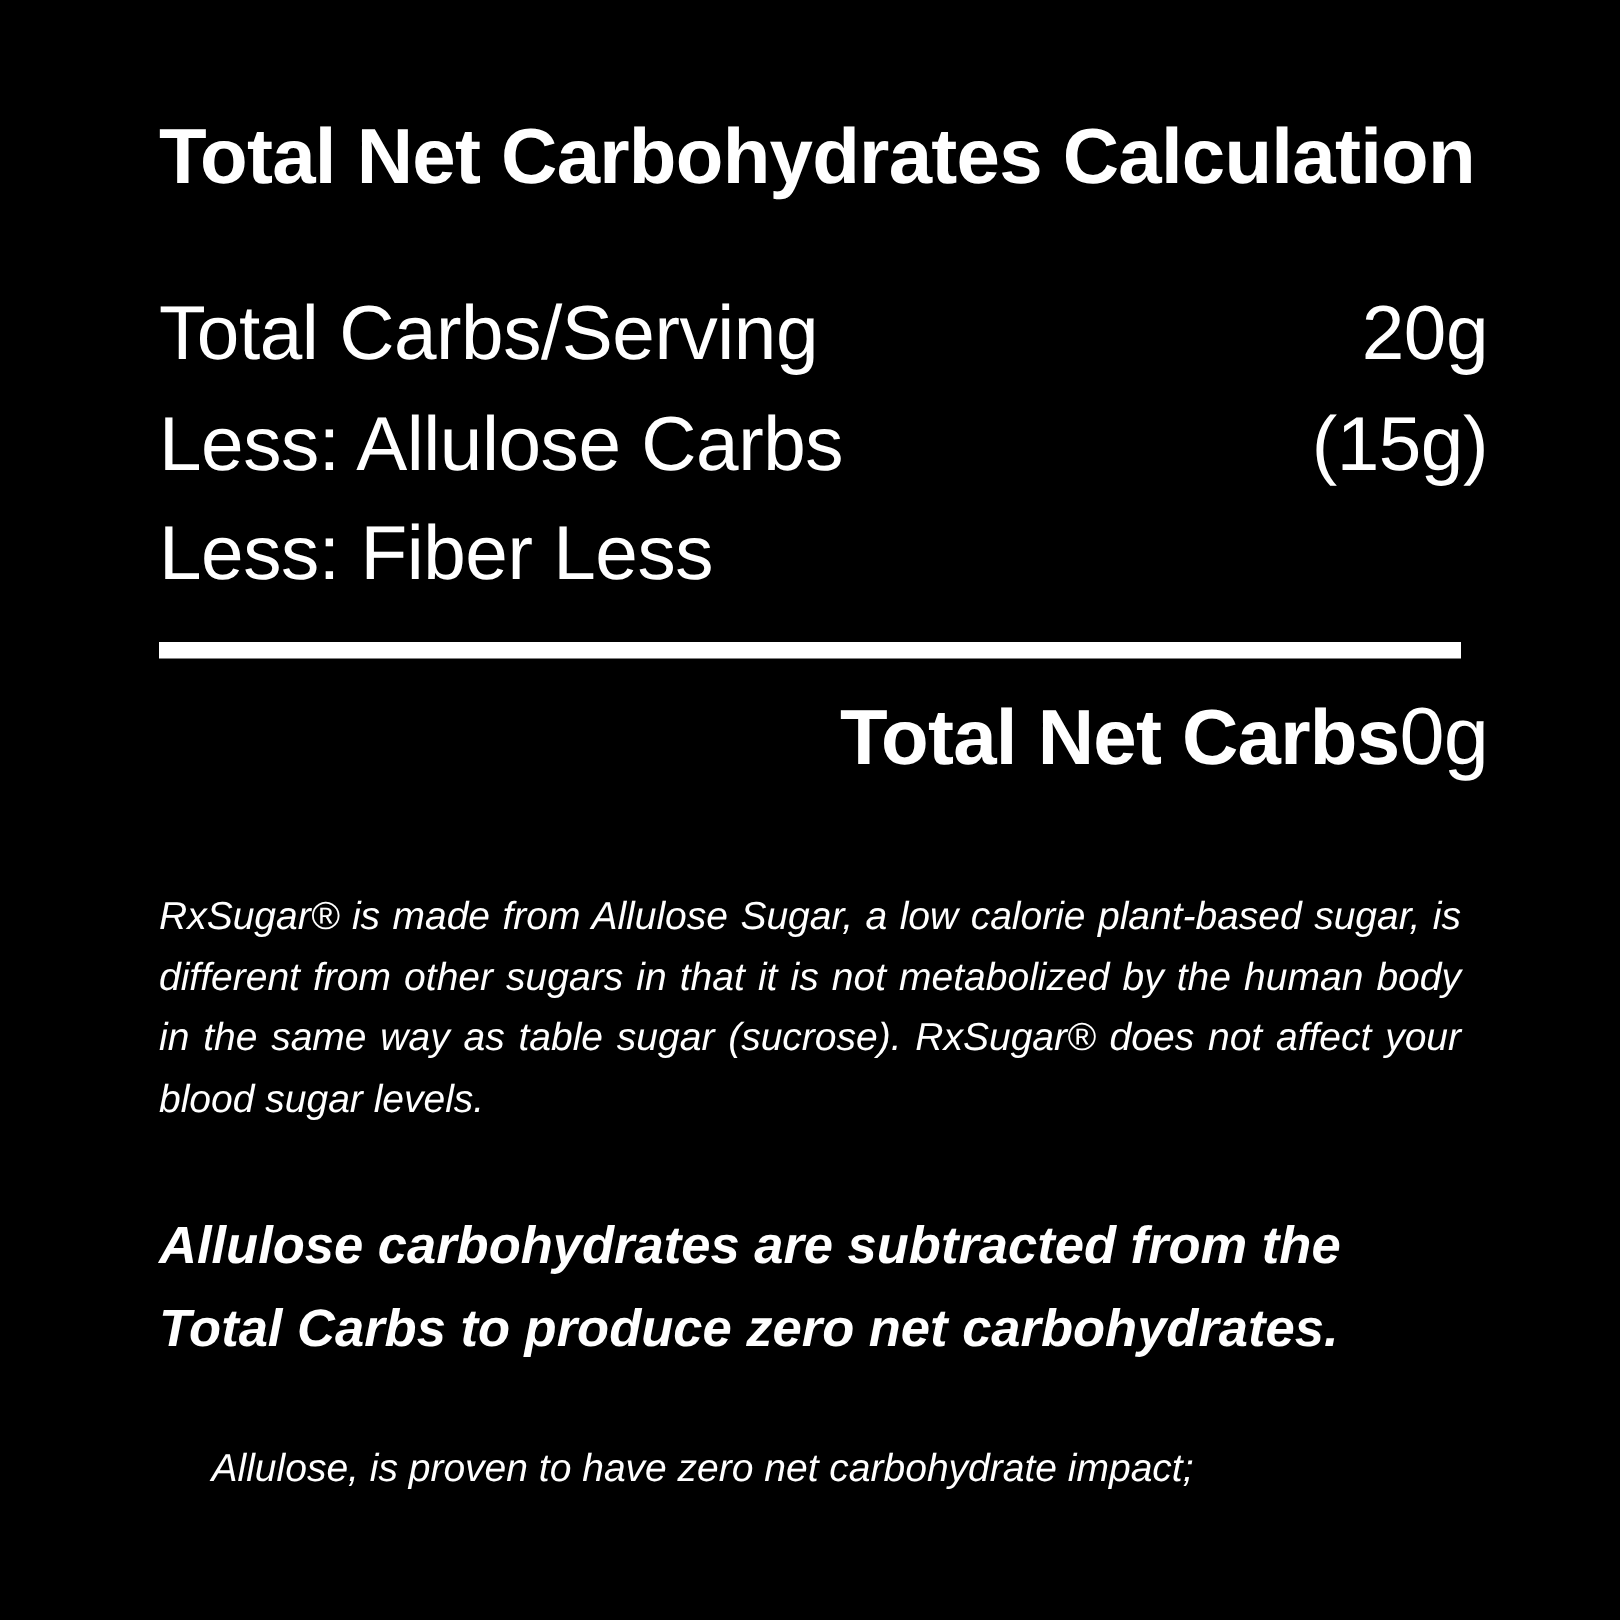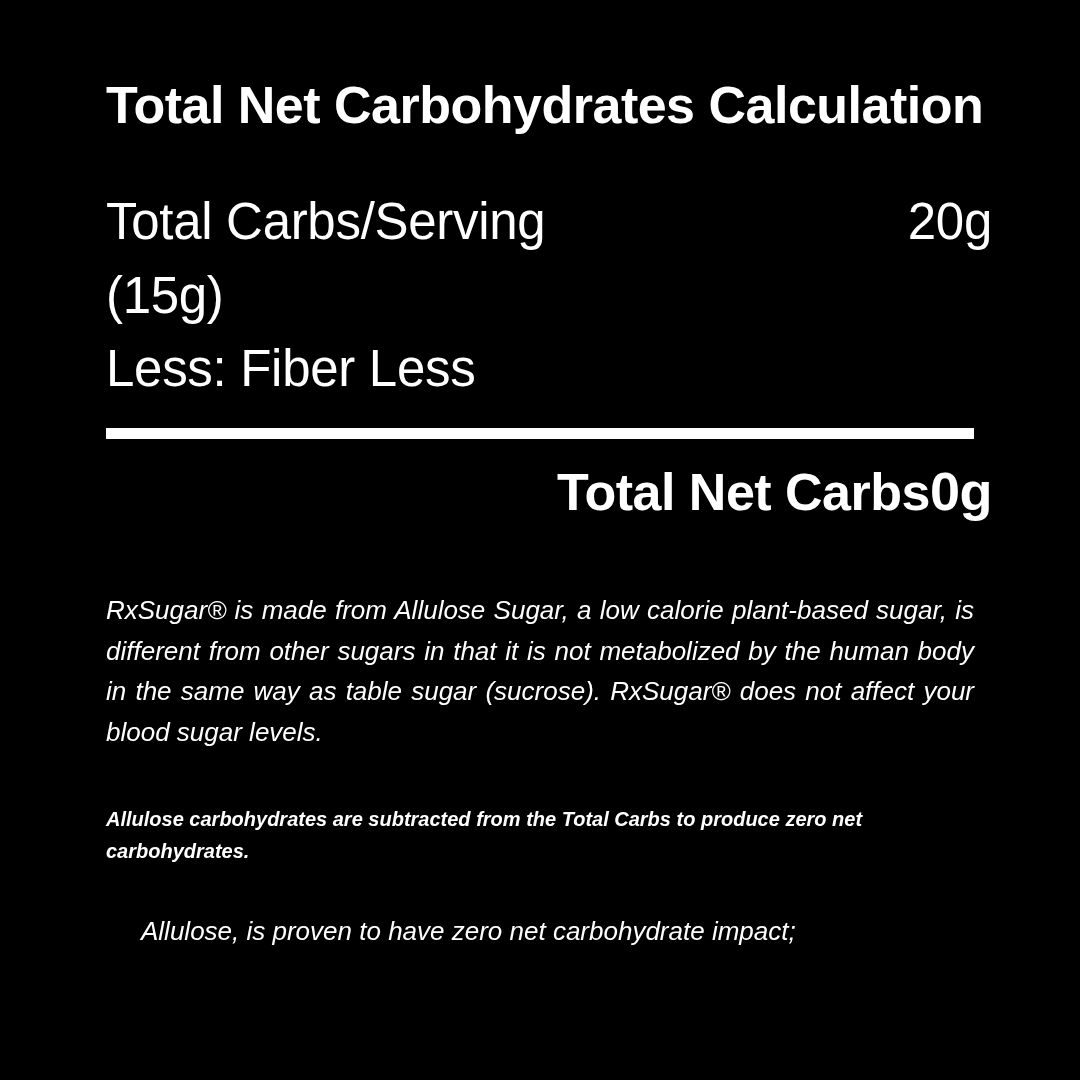--- a/index.html
+++ b/index.html
@@ -59,36 +59,36 @@
     display: flex;
     align-items: baseline;
     justify-content: flex-end;
     font-size: 52px;
     font-weight: bold;
     letter-spacing: -0.5px;
     line-height: 1.2;
   }
   .total-row .value {
     font-size: 54px;
-    font-weight: bold;
+    font-weight: normal;
   }
   .para {
     font-size: 26px;
     line-height: 1.56;
     text-align: justify;
     width: 868px;
     margin: 0;
     font-style: italic;
   }
   .para-1 {
     margin-top: 66px;
   }
   .para-bold {
     font-weight: bold;
-    font-size: 20px;
+    font-size: 35px;
     line-height: 1.56;
     text-align: left;
     width: 868px;
     margin-top: 52px;
   }
   .para-last {
     margin-top: 44px;
     text-align: left;
     margin-left: 35px;
   }
@@ -99,20 +99,21 @@
 <div class="panel">
 
   <h1 class="title">Total Net Carbohydrates Calculation</h1>
 
   <div class="rows">
     <div class="row">
       <span class="label">Total Carbs/Serving</span>
       <span class="value">20g</span>
     </div>
     <div class="row">
+      <span class="label">Less: Allulose Carbs</span>
       <span class="value">(15g)</span>
     </div>
     <div class="row">
       <span class="label">Less: Fiber Less</span>
     </div>
   </div>
 
   <div class="divider"></div>
 
   <div class="total-row">

